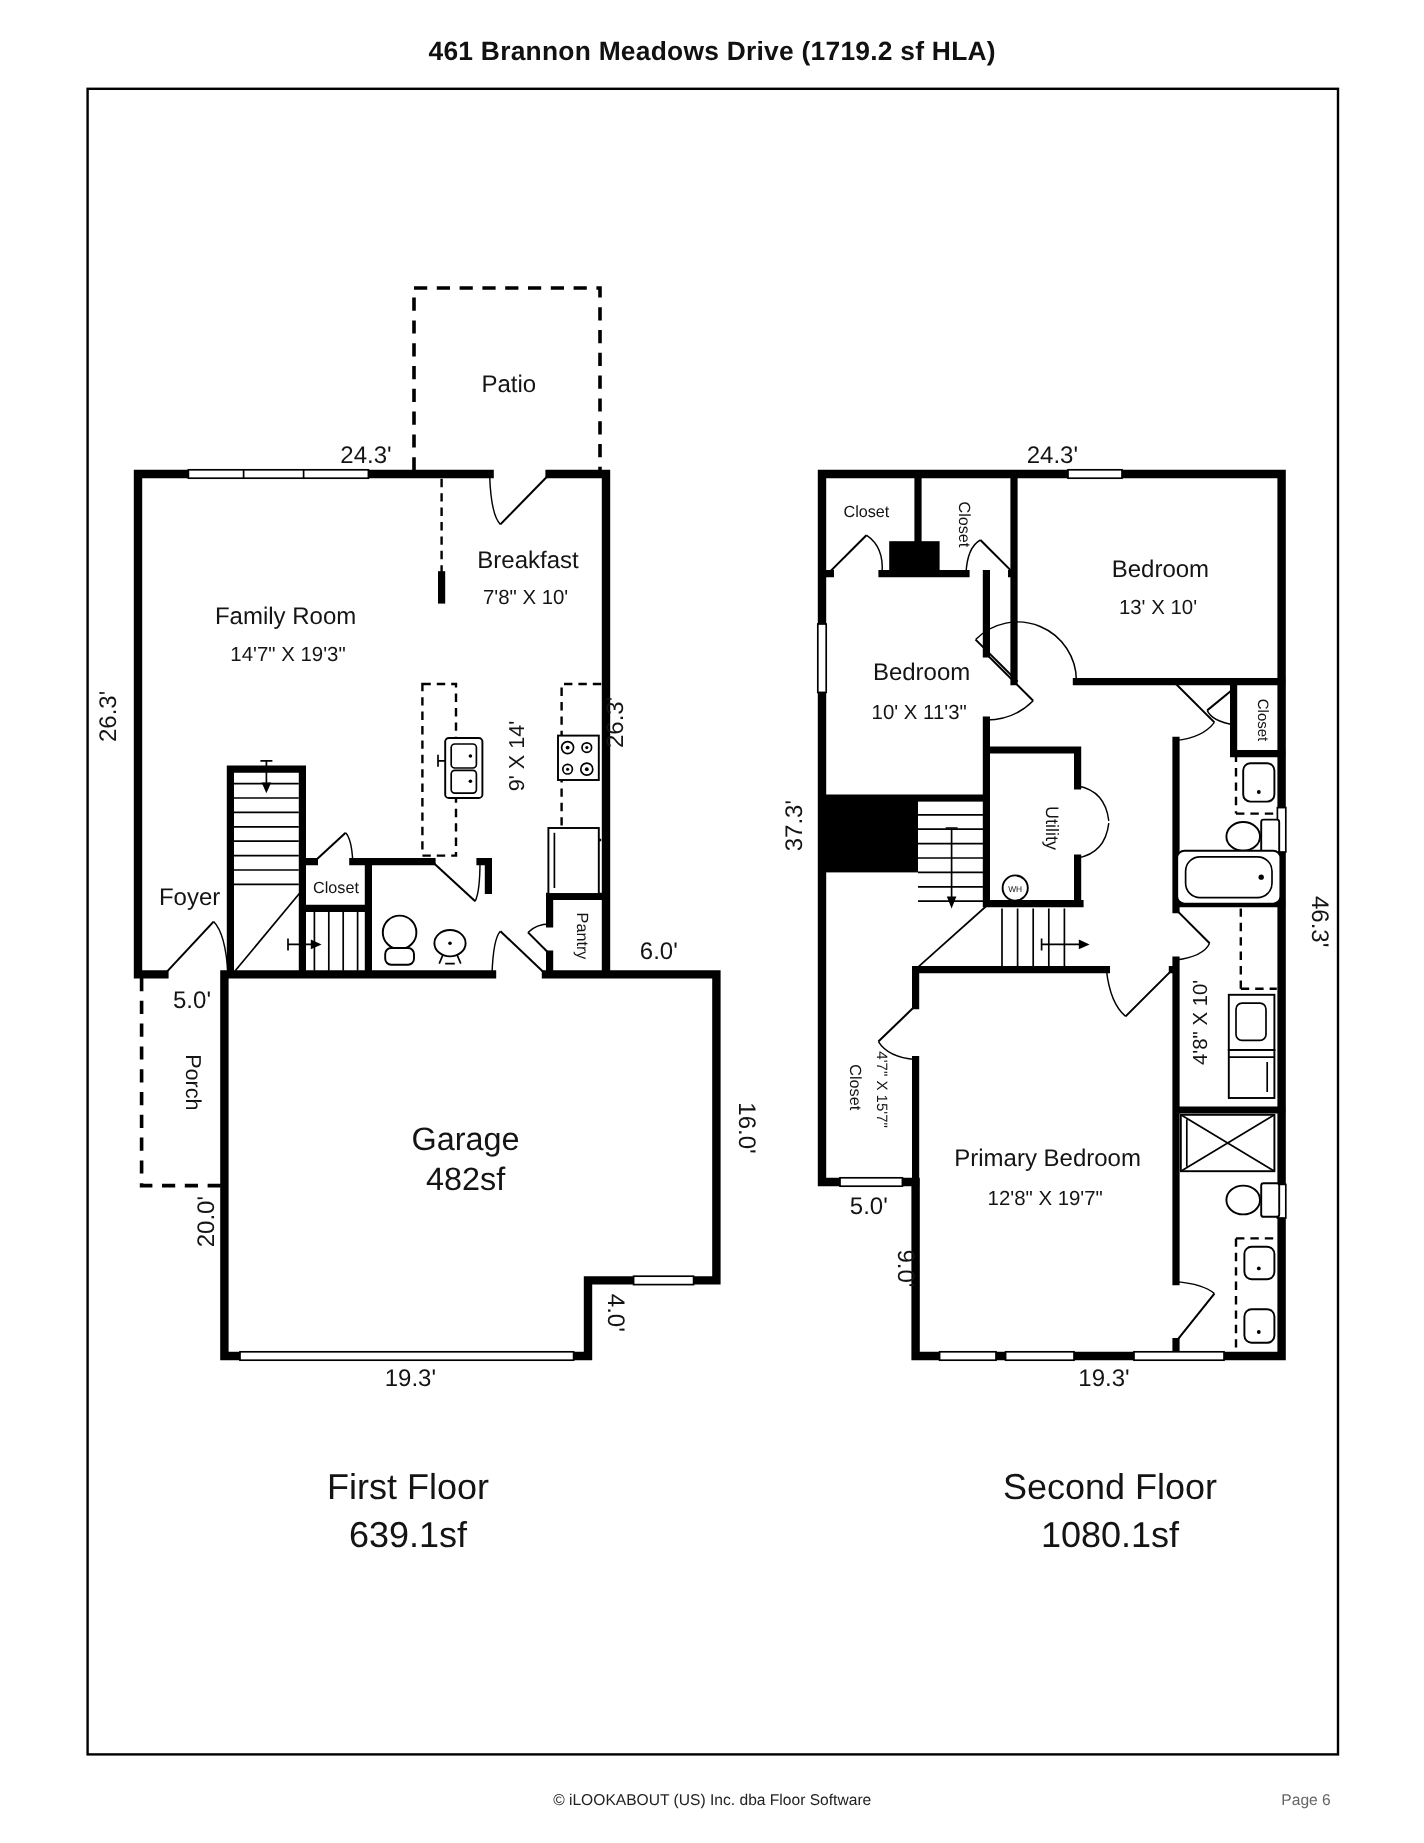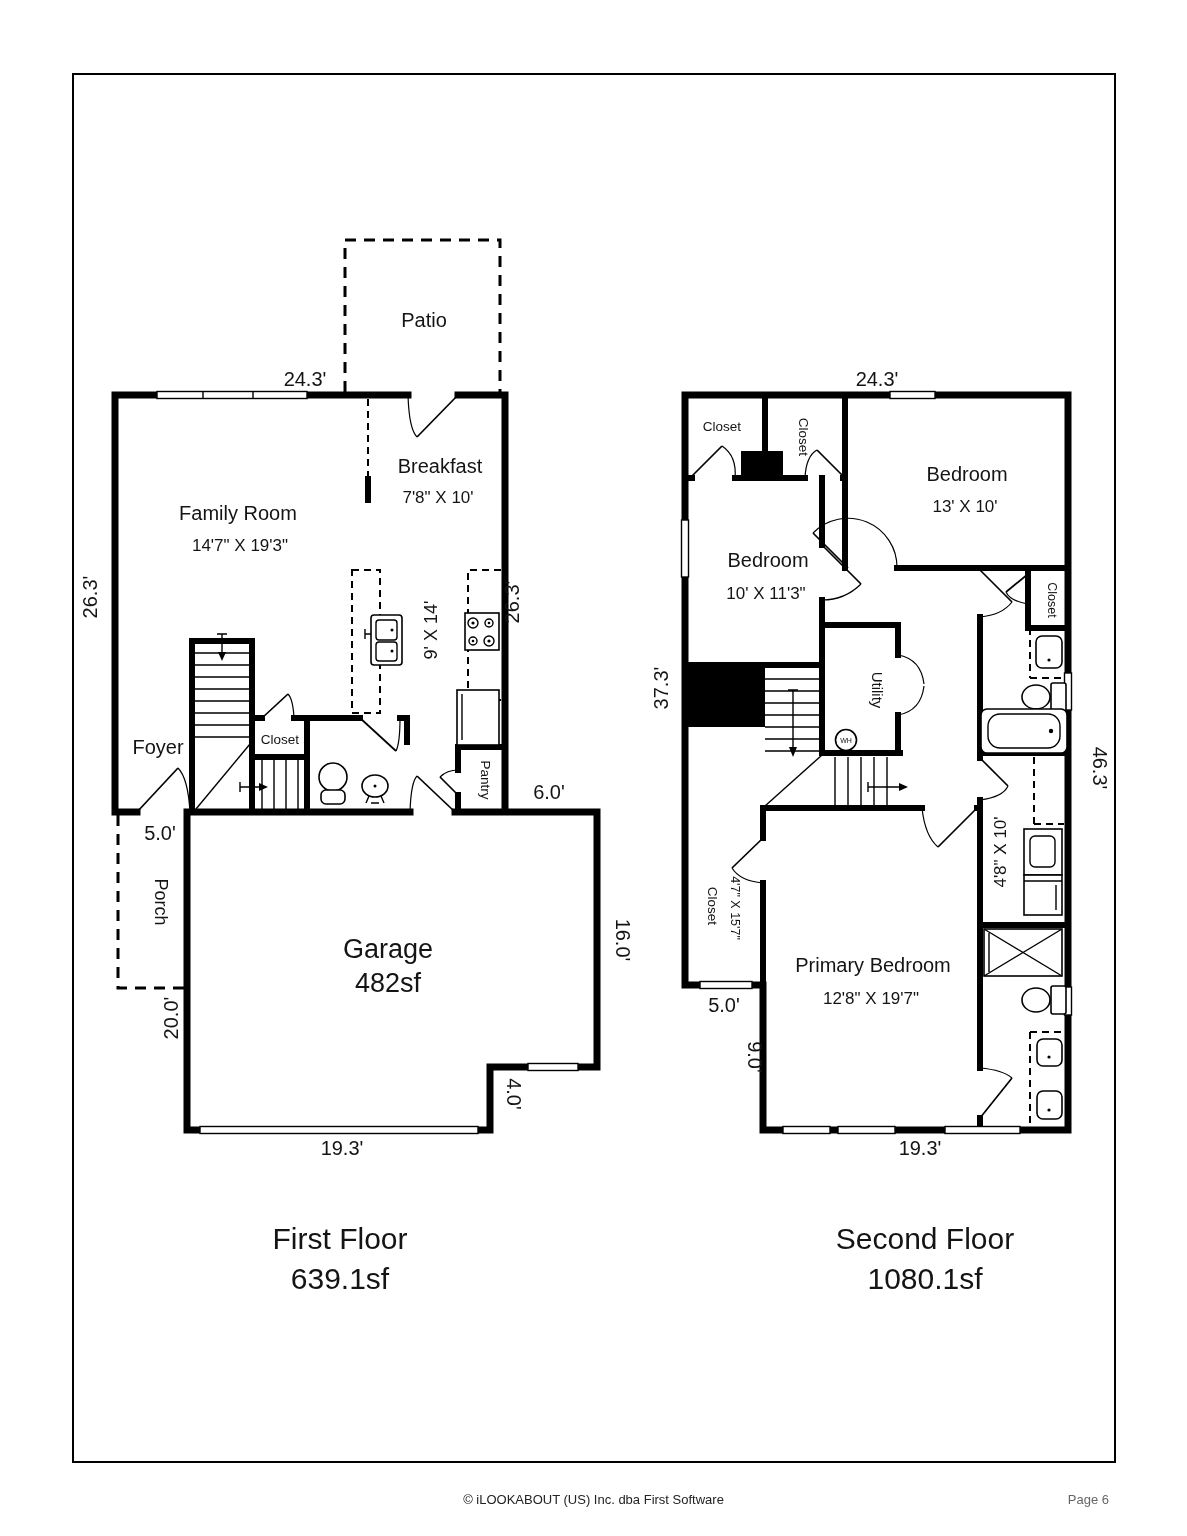--- a/index.html
+++ b/index.html
@@ -25,20 +25,21 @@
   .blk{fill:#000;stroke:none}
   .ah{fill:#000;stroke:none}
   text{fill:#141414;font-family:"Liberation Sans",sans-serif;text-anchor:middle}
   .f30{font-size:30px}.f27{font-size:27px}.f20{font-size:20px}.f18{font-size:18px}
   .f17{font-size:17px}.f15{font-size:15px}.f13{font-size:13.5px}.f12{font-size:12.5px}.f7{font-size:7px}
 </style>
 </head>
 <body>
 
 <div class="page">
+  <div class="title">461 Brannon Meadows Drive (1719.2 sf HLA)</div>
 
   <svg width="1187" height="1536" viewBox="0 0 1187 1536">
     <rect class="border" x="73" y="74" width="1042" height="1388"></rect>
 
     <g>
 
       <path class="dashA" d="M345 392 V240 H500 V392"></path>
 
       <path class="dashA" d="M118 815 V988 H185"></path>
 
@@ -337,15 +338,15 @@
       <text class="f20" x="873" y="972">Primary Bedroom</text>
       <text class="f17" x="871" y="1004">12'8" X 19'7"</text>
       <text class="f20" x="724" y="1012">5.0'</text>
       <text class="f20" transform="rotate(90 748 1057)" x="748" y="1057">9.0'</text>
       <text class="f20" x="920" y="1155">19.3'</text>
       <text class="f30" x="925" y="1249">Second Floor</text>
       <text class="f30" x="925" y="1289">1080.1sf</text>
     </g>
   </svg>
 
-  <div class="footer-copy">© iLOOKABOUT (US) Inc. dba First Software</div>
+  <div class="footer-copy">© iLOOKABOUT (US) Inc. dba Floor Software</div>
   <div class="footer-page">Page 6</div>
 </div>
 
 </body></html>

